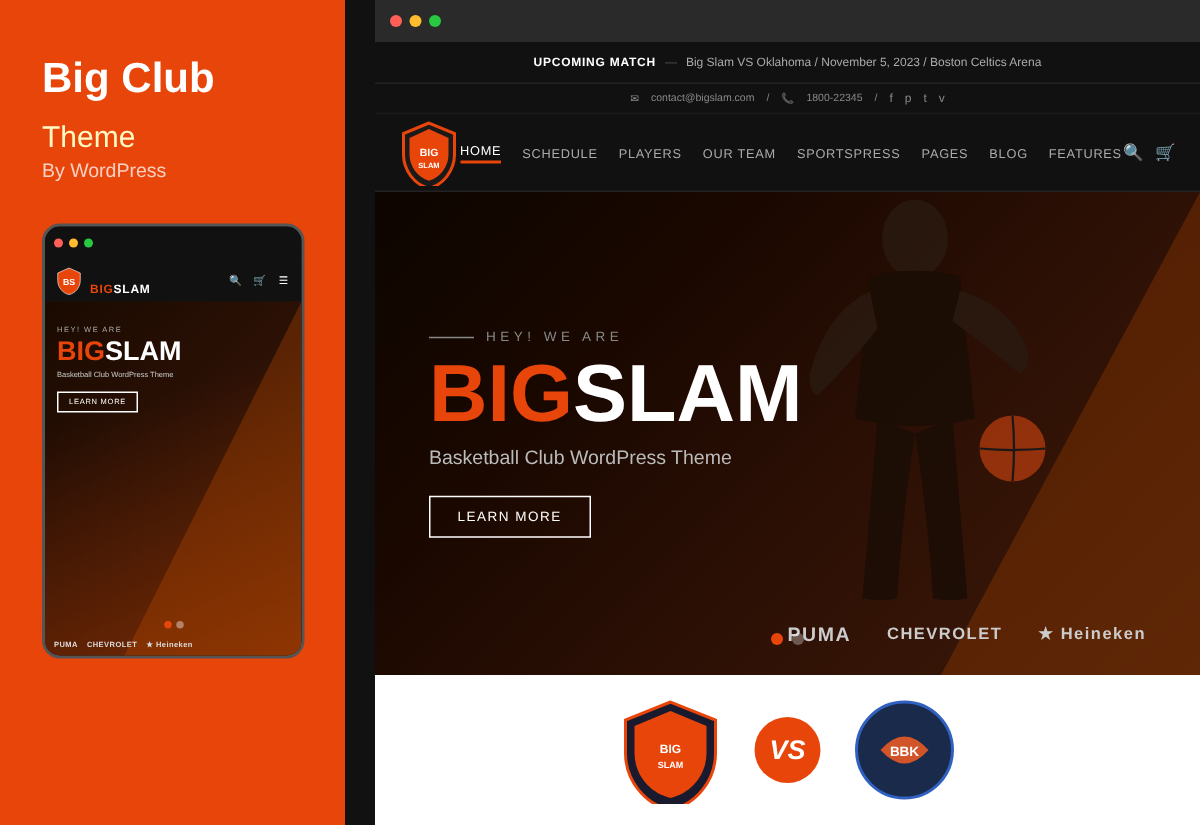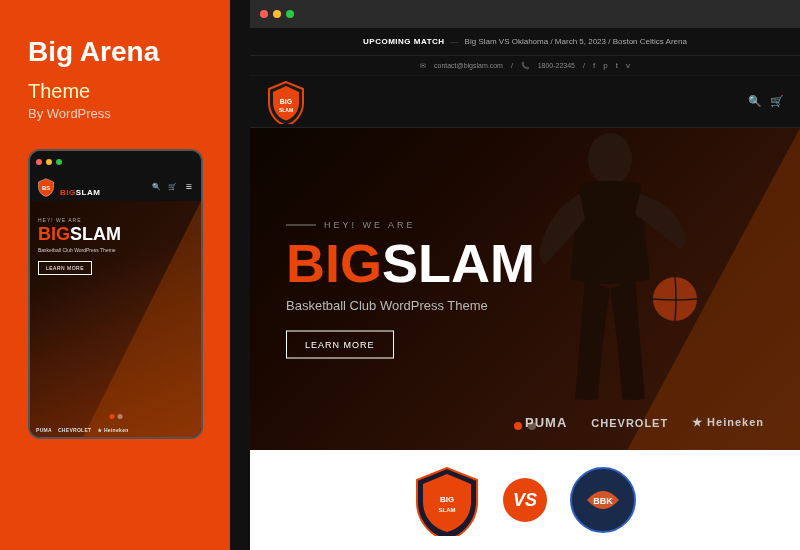--- a/index.html
+++ b/index.html
@@ -436,21 +436,21 @@
       display: flex;
       align-items: center;
       justify-content: center;
     }
   </style>
 </head>
 <body>
 
 <div class="left-panel">
   <h1>
-    <span class="title">Big Arena</span><br>
+    <span class="title">Big Club</span><br>
     <span class="subtitle">Theme</span>
   </h1>
   <p class="byline">By WordPress</p>
 
   <div class="mobile-mockup">
     <div class="mobile-header">
       <div class="mobile-dot dot-red"></div>
       <div class="mobile-dot dot-yellow"></div>
       <div class="mobile-dot dot-green"></div>
     </div>
@@ -501,21 +501,21 @@
 
   <div class="desktop-chrome">
     <div class="chrome-dot" style="background:#ff5f57"></div>
     <div class="chrome-dot" style="background:#febc2e"></div>
     <div class="chrome-dot" style="background:#28c840"></div>
   </div>
 
   <div class="top-bar">
     <span class="upcoming">UPCOMING MATCH</span>
     <span class="separator">—</span>
-    <span>Big Slam VS Oklahoma / March 5, 2023 / Boston Celtics Arena</span>
+    <span>Big Slam VS Oklahoma / November 5, 2023 / Boston Celtics Arena</span>
   </div>
 
   <div class="contact-bar">
     <span>✉</span>
     <span>contact@bigslam.com</span>
     <span>/</span>
     <span>📞</span>
     <span>1800-22345</span>
     <span>/</span>
     <span style="color:#888;font-size:8px;cursor:pointer">f</span>
@@ -526,20 +526,30 @@
 
   <div class="main-nav">
     <div class="nav-logo">
       <svg width="40" height="44" viewBox="0 0 40 44">
         <path d="M20 2L3 9v14c0 10.5 7.5 20.3 17 22.5C29.5 43.3 37 33.5 37 23V9L20 2z" fill="#1a1a1a" stroke="#e8450a" stroke-width="2"></path>
         <path d="M20 6L7 12v11c0 8 5.5 15.5 13 17.5C27.5 38.5 33 31 33 23V12L20 6z" fill="#e8450a"></path>
         <text x="20" y="24" text-anchor="middle" fill="white" font-size="7" font-weight="900">BIG</text>
         <text x="20" y="32" text-anchor="middle" fill="white" font-size="5" font-weight="bold">SLAM</text>
       </svg>
     </div>
+    <div class="nav-links">
+      <span class="nav-link active">HOME</span>
+      <span class="nav-link">SCHEDULE</span>
+      <span class="nav-link">PLAYERS</span>
+      <span class="nav-link">OUR TEAM</span>
+      <span class="nav-link">SPORTSPRESS</span>
+      <span class="nav-link">PAGES</span>
+      <span class="nav-link">BLOG</span>
+      <span class="nav-link">FEATURES</span>
+    </div>
     <div class="nav-icons">
       <span class="nav-icon">🔍</span>
       <span class="nav-icon">🛒</span>
     </div>
   </div>
 
   <div class="hero-section">
 
     <div class="hero-triangle"></div>
 

